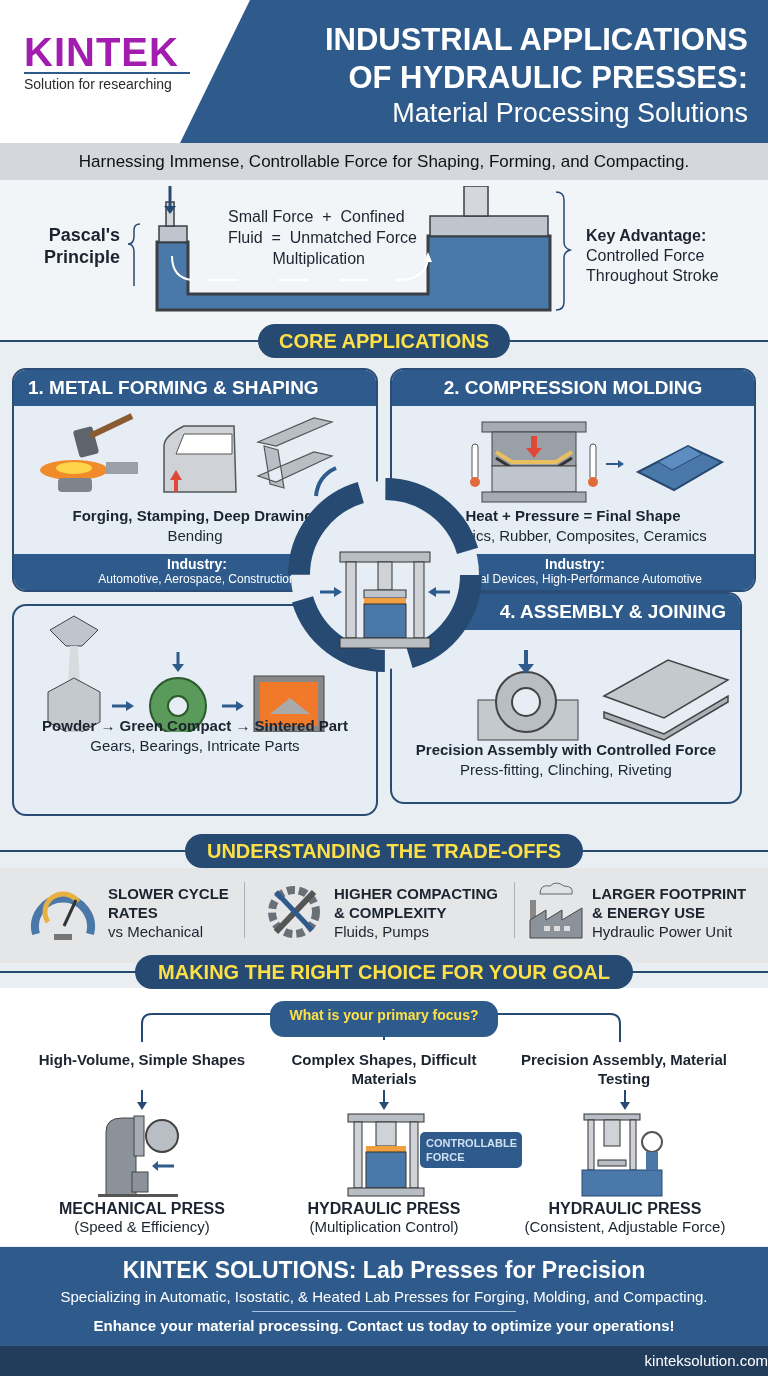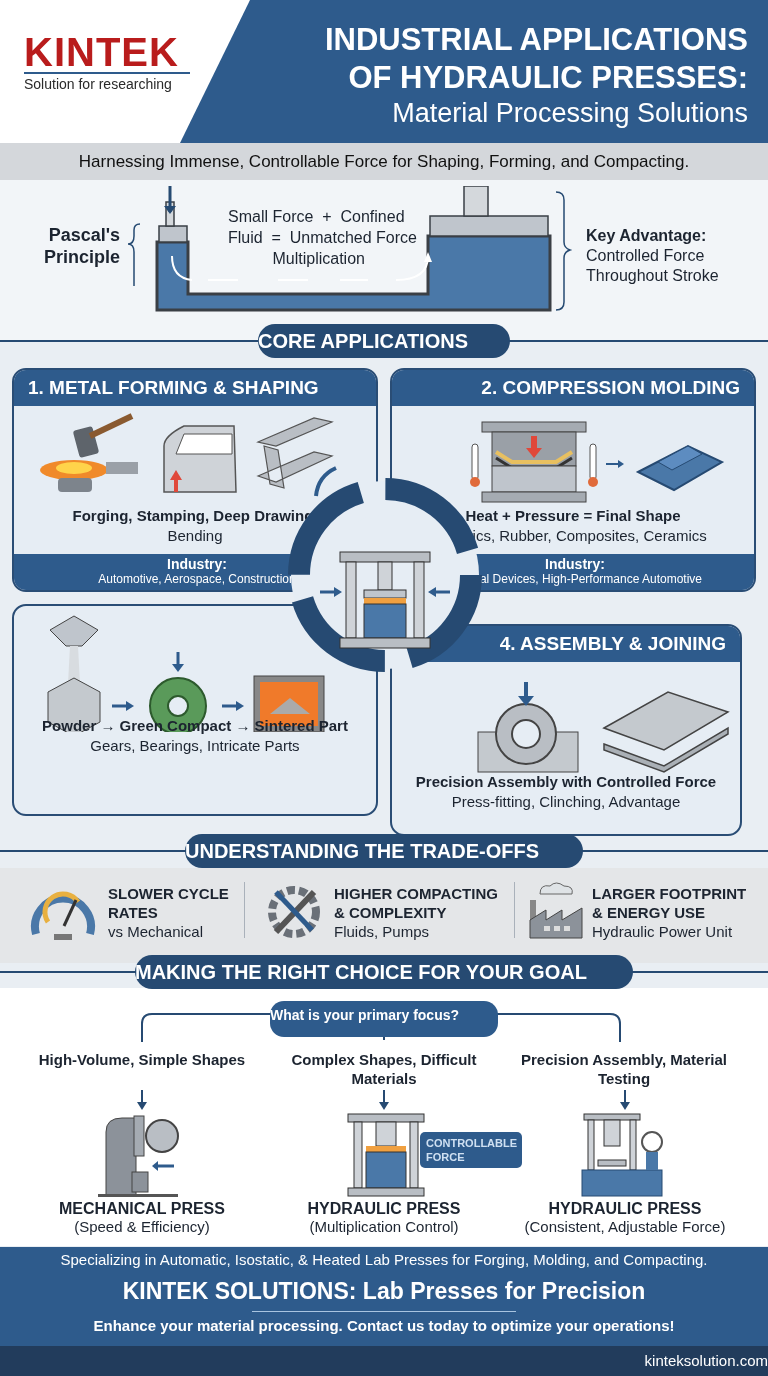--- a/index.html
+++ b/index.html
@@ -1,36 +1,36 @@
 <!DOCTYPE html>
 <html><head>
 <meta charset="utf-8">
 <style>
 *{box-sizing:border-box;margin:0;padding:0}
 body{width:768px;height:1376px;overflow:hidden;background:#e9eef3;font-family:"Liberation Sans",sans-serif;color:#1c2430;position:relative}
 .abs{position:absolute}
 
 #hdr{left:0;top:0;width:768px;height:143px;background:#fff;overflow:hidden}
 #hdr-blue{left:180px;top:0;width:600px;height:143px;background:#2e5b8c;clip-path:polygon(70px 0,100% 0,100% 100%,0 100%)}
-#logo{left:24px;top:30px;font-weight:bold;font-size:40px;color:#b91c1c;letter-spacing:1px}
+#logo{left:24px;top:30px;font-weight:bold;font-size:40px;color:#a21caf;letter-spacing:1px}
 #logo-line{left:24px;top:72px;width:166px;height:2px;background:#2e5b8c}
 #logo-sub{left:24px;top:76px;font-size:14px;color:#2a2a2a}
 .ttl{right:20px;color:#fff;font-weight:bold;text-align:right;white-space:nowrap}
 #t1{top:22px;font-size:31px}
 #t2{top:60px;font-size:31px}
 #t3{top:98px;font-size:27px;font-weight:normal}
 #tagline{left:0;top:143px;width:768px;height:37px;background:#d4d7db;text-align:center;line-height:37px;font-size:17px;color:#111}
 
 #pascal{left:0;top:180px;width:768px;height:160px;background:#f2f5f8}
 #pascal-l{left:40px;top:224px;font-weight:bold;font-size:18px;text-align:right;width:80px;line-height:22px}
 #pascal-c{left:228px;top:206px;font-size:16px;line-height:21px;white-space:pre}
 #pascal-r{left:586px;top:226px;font-size:16px;line-height:20px}
 #pascal-r b{font-weight:bold}
 
-.pill{background:#264a72;color:#ffffff;font-weight:bold;border-radius:18px;text-align:left;white-space:nowrap}
+.pill{background:#264a72;color:#fde047;font-weight:bold;border-radius:18px;text-align:center;white-space:nowrap}
 .hline{height:2px;background:#264a72}
 
 .card{background:#e6edf4;border:2px solid #2a4d75;border-radius:14px;overflow:hidden}
 .card-h{background:#2e5b8c;color:#fff;font-weight:bold;font-size:19px;height:36px;line-height:36px;padding:0 14px}
 .card-foot{background:#2e5b8c;color:#fff;text-align:center}
 .ctext{text-align:center;font-size:15px}
 .ctext b{font-size:15px}
 
 #trade{left:0;top:868px;width:768px;height:95px;background:#e4e6e8}
 .tr-item{top:884px;font-size:15px;line-height:19px}
@@ -105,21 +105,21 @@
     <path d="M302 90 Q304 70 322 62" stroke="#2e5b8c" stroke-width="4" fill="none"></path>
   </svg>
   <div class="ctext" style="line-height:20px"><b>Forging, Stamping, Deep Drawing,</b><br><span>Bending</span></div>
   <div class="card-foot abs" style="left:0;bottom:0;width:366px;height:36px;font-size:12px">
     <div style="font-weight:bold;font-size:14px;margin-top:2px">Industry:</div>
     <div>Automotive,  Aerospace,  Construction</div>
   </div>
 </div>
 
 <div class="abs card" style="left:390px;top:368px;width:366px;height:224px">
-  <div class="card-h" style="text-align:right">2. COMPRESSION MOLDING</div>
+  <div class="card-h" style="text-align:center">2. COMPRESSION MOLDING</div>
   <svg width="362" height="100" style="display:block">
     <rect x="90" y="16" width="104" height="10" fill="#a5abb2" stroke="#444"></rect>
     <rect x="100" y="26" width="84" height="34" fill="#9aa0a7" stroke="#444"></rect>
     <path d="M104 46 L120 56 L164 56 L180 46" stroke="#e8c060" stroke-width="4" fill="none"></path>
     <path d="M104 52 L120 62 L164 62 L180 52" stroke="#333" stroke-width="3" fill="none"></path>
     <rect x="100" y="60" width="84" height="26" fill="#bfc5cc" stroke="#444"></rect>
     <rect x="90" y="86" width="104" height="10" fill="#a5abb2" stroke="#444"></rect>
     <path d="M142 30 L142 44" stroke="#e0483a" stroke-width="6"></path>
     <path d="M134 42 L142 52 L150 42 Z" fill="#e0483a"></path>
     <rect x="80" y="38" width="6" height="36" rx="3" fill="#fff" stroke="#555"></rect>
@@ -151,32 +151,32 @@
       <path d="M158 58 L164 66 L170 58 Z" fill="#2e5b8c"></path>
     <path d="M208 100 L224 100" stroke="#2e5b8c" stroke-width="3"></path>
       <path d="M222 95 L230 100 L222 105 Z" fill="#2e5b8c"></path>
     <rect x="240" y="70" width="70" height="56" fill="#888" stroke="#444"></rect>
     <rect x="246" y="76" width="58" height="44" fill="#f07a2a"></rect>
     <path d="M256 108 L276 92 L296 108 Z" fill="#aaa"></path>
   </svg>
   <div class="ctext" style="line-height:20px;margin-top:-16px"><b>Powder → Green Compact → Sintered Part</b><br><span>Gears, Bearings, Intricate Parts</span></div>
 </div>
 
-<div class="abs card" style="left:390px;top:624px;width:352px;height:212px">
+<div class="abs card" style="left:390px;top:592px;width:352px;height:212px">
   <div class="card-h" style="text-align:right">4. ASSEMBLY &amp; JOINING</div>
   <svg width="362" height="126" style="display:block">
     <rect x="86" y="70" width="100" height="40" fill="#c4c9ce" stroke="#444"></rect>
     <circle cx="134" cy="72" r="30" fill="#b9bec4" stroke="#444" stroke-width="2"></circle>
     <circle cx="134" cy="72" r="14" fill="#e6edf4" stroke="#444" stroke-width="2"></circle>
     <path d="M134 20 L134 36" stroke="#2e5b8c" stroke-width="4"></path>
       <path d="M126 34 L134 44 L142 34 Z" fill="#2e5b8c"></path>
     <path d="M212 66 L276 30 L336 50 L272 88 Z" fill="#c4c9ce" stroke="#444" stroke-width="1.5"></path>
     <path d="M212 82 L272 104 L336 66 L336 72 L272 110 L212 88 Z" fill="#aab0b6" stroke="#444" stroke-width="1.5"></path>
   </svg>
-  <div class="ctext" style="line-height:20px;margin-top:-16px"><b>Precision Assembly with Controlled Force</b><br><span>Press-fitting, Clinching, Advantage</span></div>
+  <div class="ctext" style="line-height:20px;margin-top:-16px"><b>Precision Assembly with Controlled Force</b><br><span>Press-fitting, Clinching, Riveting</span></div>
 </div>
 
 <svg class="abs" style="left:280px;top:472px" width="210" height="206">
   <circle cx="105" cy="103" r="94" fill="#e6edf4"></circle>
   <circle cx="105" cy="103" r="86" fill="none" stroke="#264a72" stroke-width="22" stroke-dasharray="110 25"></circle>
   <circle cx="105" cy="103" r="60" fill="#e6edf4"></circle>
   <rect x="60" y="80" width="90" height="10" fill="#b9bec4" stroke="#333"></rect>
   <rect x="66" y="90" width="10" height="76" fill="#cfd3d8" stroke="#333"></rect>
   <rect x="134" y="90" width="10" height="76" fill="#cfd3d8" stroke="#333"></rect>
   <rect x="98" y="90" width="14" height="28" fill="#cfd3d8" stroke="#333"></rect>
@@ -265,18 +265,18 @@
 </svg>
 
 <div class="abs opt-t" style="left:22px;top:1200px">MECHANICAL PRESS</div>
 <div class="abs opt-s" style="left:22px;top:1218px">(Speed &amp; Efficiency)</div>
 <div class="abs opt-t" style="left:264px;top:1200px">HYDRAULIC PRESS</div>
 <div class="abs opt-s" style="left:264px;top:1218px">(Multiplication Control)</div>
 <div class="abs opt-t" style="left:505px;top:1200px">HYDRAULIC PRESS</div>
 <div class="abs opt-s" style="left:505px;top:1218px">(Consistent, Adjustable Force)</div>
 
 <div id="foot" class="abs">
+  <div style="font-weight:bold;font-size:23px;margin-top:10px">KINTEK SOLUTIONS: Lab Presses for Precision</div>
   <div style="font-size:15px;margin-top:4px">Specializing in Automatic, Isostatic, &amp; Heated Lab Presses for Forging, Molding, and Compacting.</div>
-  <div style="font-weight:bold;font-size:23px;margin-top:10px">KINTEK SOLUTIONS: Lab Presses for Precision</div>
   <div style="width:264px;height:1px;background:#a8c4e0;margin:6px auto 5px"></div>
   <div style="font-weight:bold;font-size:15px">Enhance your material processing. Contact us today to optimize your operations!</div>
 </div>
 <div id="foot-url" class="abs">kinteksolution.com</div>
 
 </body></html>

